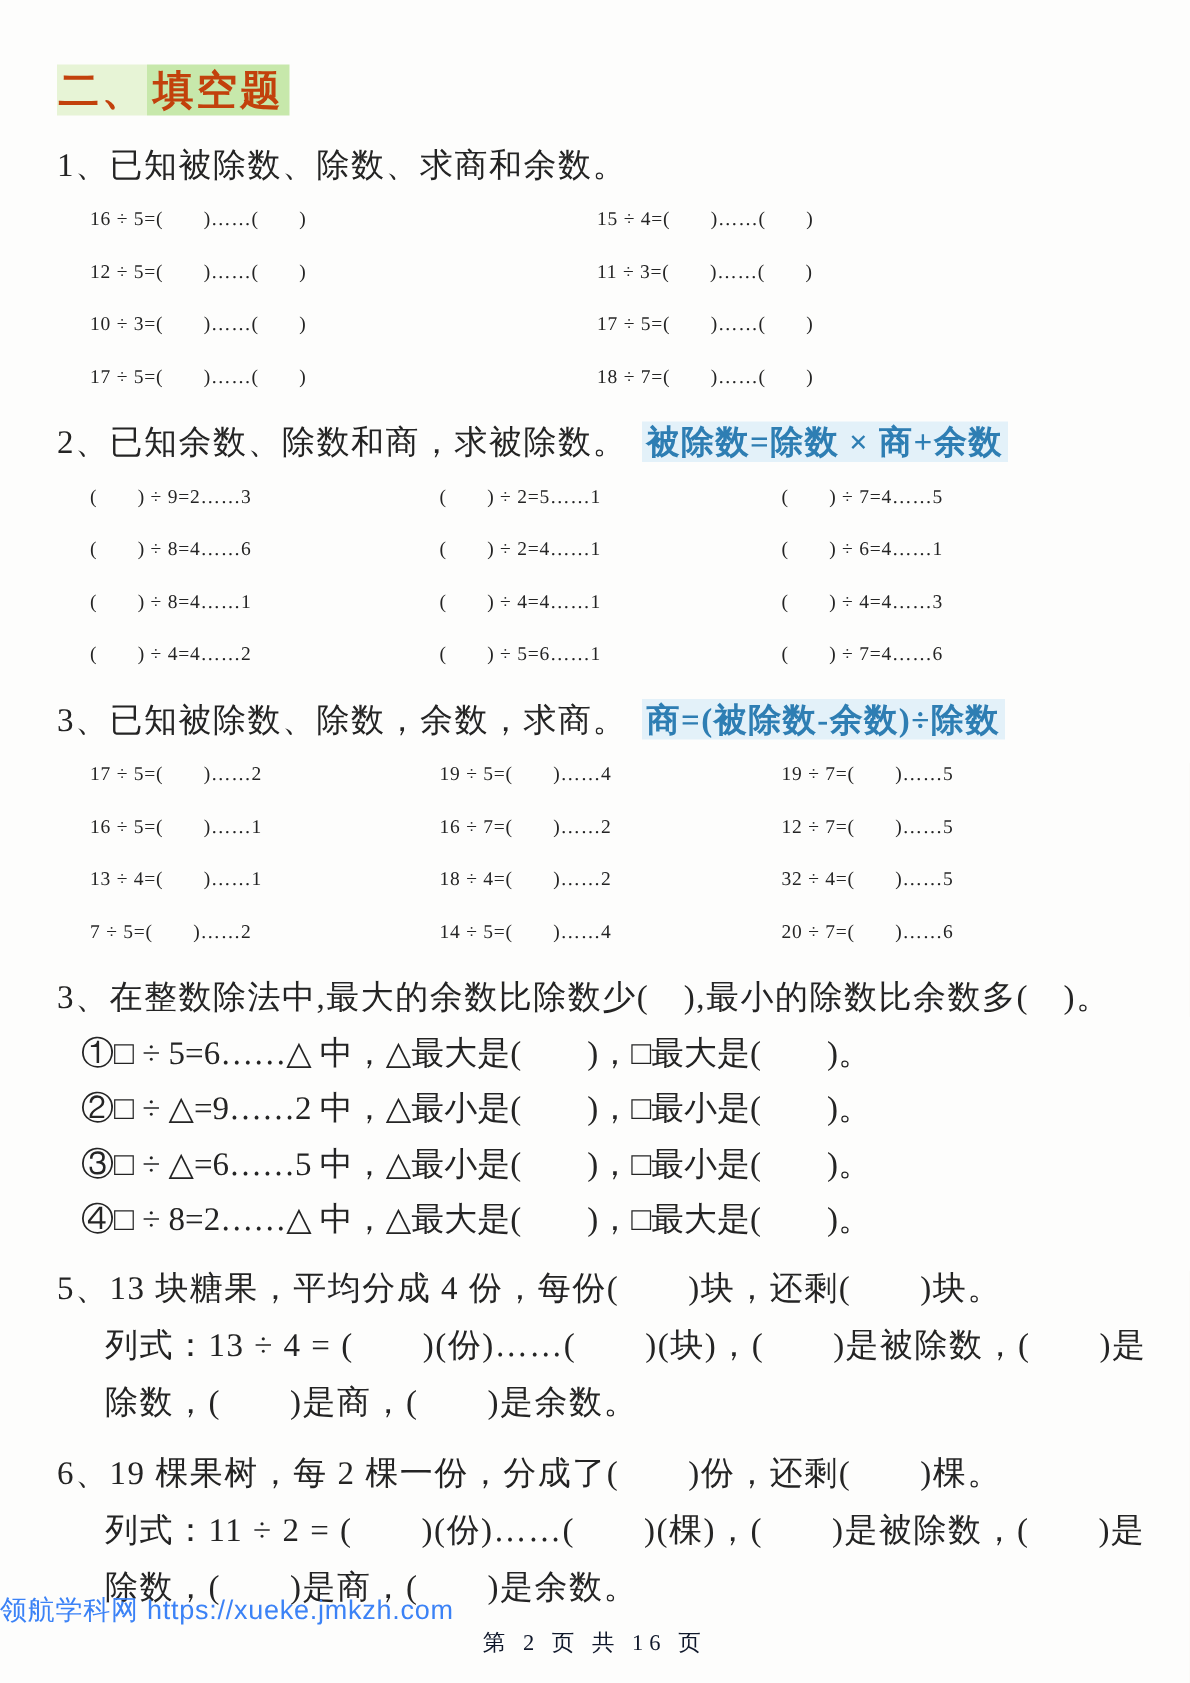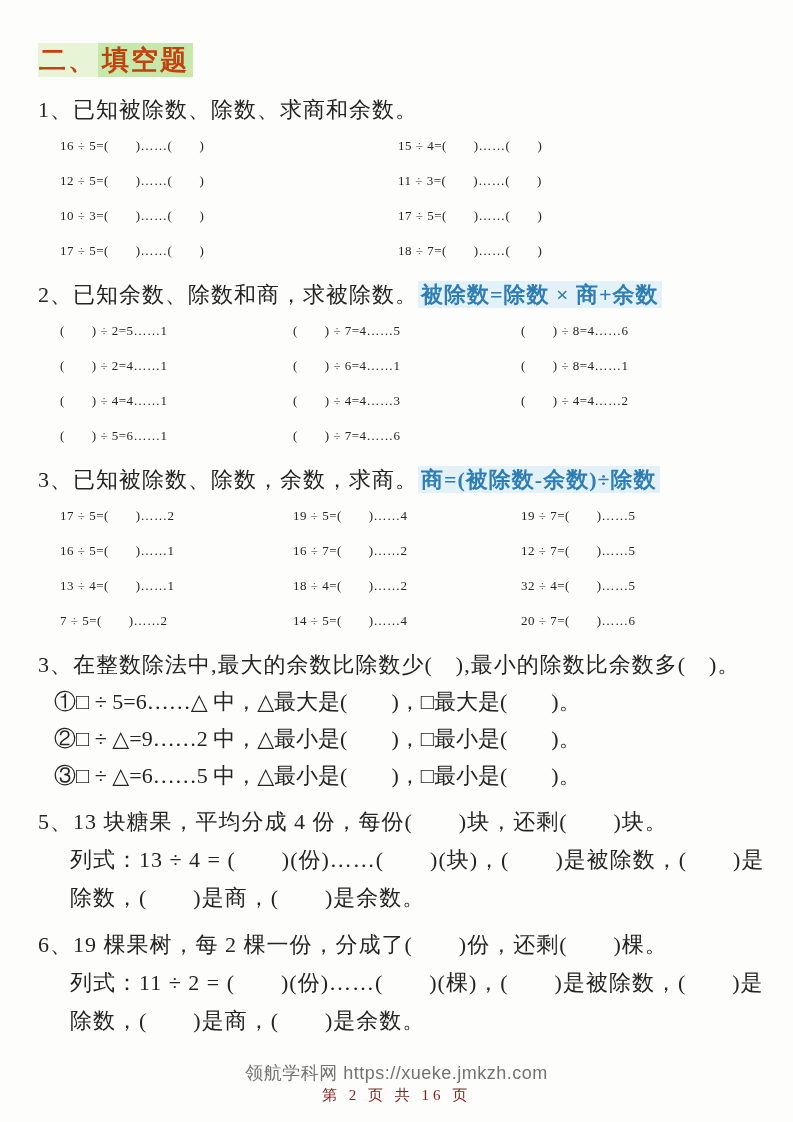--- a/index.html
+++ b/index.html
@@ -28,52 +28,53 @@
   .heading {
     font-size: 22px;
     line-height: 36px;
     letter-spacing: 1px;
   }
   .formula {
     color: #2e7eb3;
     font-weight: bold;
     background: #e3f1f9;
     padding: 1px 3px;
+    margin-left: 10px;
     letter-spacing: 1px;
   }
   .eq-block { padding-left: 22px; }
   .grid2 { display: grid; grid-template-columns: 338px 1fr; }
   .grid3 { display: grid; grid-template-columns: 233px 228px 1fr; }
   .eq {
     font-size: 13px;
     line-height: 35px;
     height: 35px;
     white-space: nowrap;
     letter-spacing: 0.5px;
   }
   .sec { margin-top: 9px; }
   .sub-items { padding-left: 16px; }
   .sub-item { font-size: 22px; line-height: 37px; height: 37px; white-space: nowrap; }
   .para { font-size: 22px; line-height: 38px; letter-spacing: 1px; }
   .para-indent { padding-left: 32px; }
   .watermark {
     position: absolute;
     top: 1061px; left: 0; right: 0;
-    text-align: center;
+    text-align: left;
     font-size: 18px;
-    color: #737373;
+    color: #3b82f6;
     font-family: "Liberation Sans", "DejaVu Sans", sans-serif;
     letter-spacing: 0.5px;
   }
   .pagenum {
     position: absolute;
     top: 1086px; left: 0; right: 0;
     text-align: center;
     font-size: 15px;
-    color: #7f1d1d;
+    color: #0f172a;
     letter-spacing: 4px;
   }
 </style>
 </head>
 <body>
 
 <div class="sheet">
 
   <div class="title">
     <span class="prefix">二、</span><span class="hl">填空题</span>
@@ -91,20 +92,21 @@
       <span class="eq">17 ÷ 5=(　　)……(　　)</span>
       <span class="eq">18 ÷ 7=(　　)……(　　)</span>
     </div>
   </div>
 
   <div class="sec">
     <div class="heading">
       <span>2、已知余数、除数和商，求被除数。</span><span class="formula">被除数=除数 × 商+余数</span>
     </div>
     <div class="eq-block grid3">
+      <span class="eq">(　　) ÷ 9=2……3</span>
       <span class="eq">(　　) ÷ 2=5……1</span>
       <span class="eq">(　　) ÷ 7=4……5</span>
       <span class="eq">(　　) ÷ 8=4……6</span>
       <span class="eq">(　　) ÷ 2=4……1</span>
       <span class="eq">(　　) ÷ 6=4……1</span>
       <span class="eq">(　　) ÷ 8=4……1</span>
       <span class="eq">(　　) ÷ 4=4……1</span>
       <span class="eq">(　　) ÷ 4=4……3</span>
       <span class="eq">(　　) ÷ 4=4……2</span>
       <span class="eq">(　　) ÷ 5=6……1</span>
@@ -131,20 +133,21 @@
       <span class="eq">20 ÷ 7=(　　)……6</span>
     </div>
   </div>
 
   <div class="sec">
     <div class="heading">3、在整数除法中,最大的余数比除数少(　),最小的除数比余数多(　)。</div>
     <div class="sub-items">
       <div class="sub-item">①□ ÷ 5=6……△ 中，△最大是(　　)，□最大是(　　)。</div>
       <div class="sub-item">②□ ÷ △=9……2 中，△最小是(　　)，□最小是(　　)。</div>
       <div class="sub-item">③□ ÷ △=6……5 中，△最小是(　　)，□最小是(　　)。</div>
+      <div class="sub-item">④□ ÷ 8=2……△ 中，△最大是(　　)，□最大是(　　)。</div>
     </div>
   </div>
 
   <div class="sec">
     <div class="para">5、13 块糖果，平均分成 4 份，每份(　　)块，还剩(　　)块。</div>
     <div class="para para-indent">列式：13 ÷ 4 = (　　)(份)……(　　)(块)，(　　)是被除数，(　　)是</div>
     <div class="para para-indent">除数，(　　)是商，(　　)是余数。</div>
   </div>
 
   <div class="sec">

